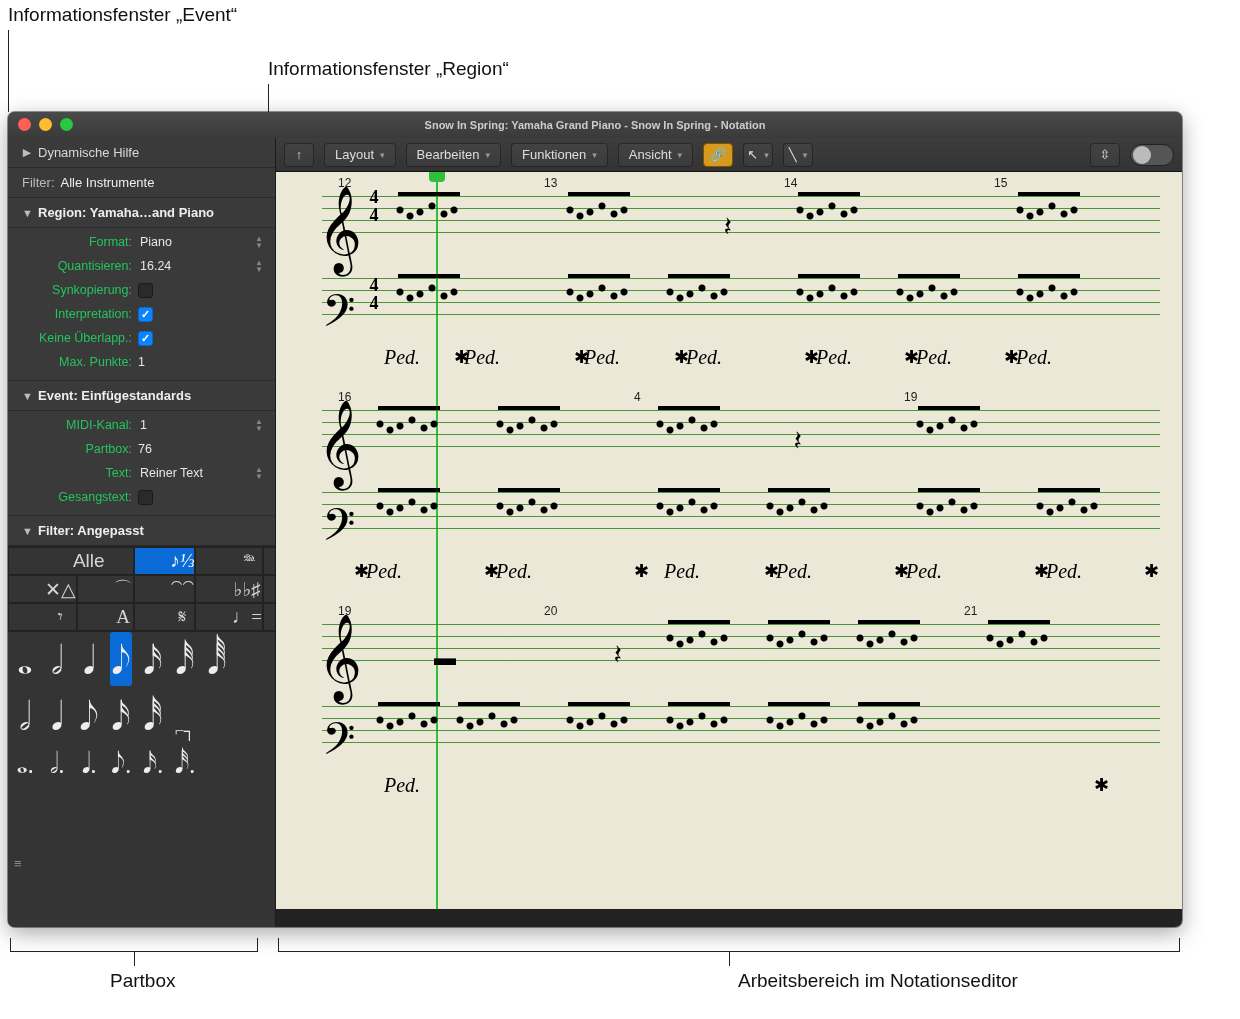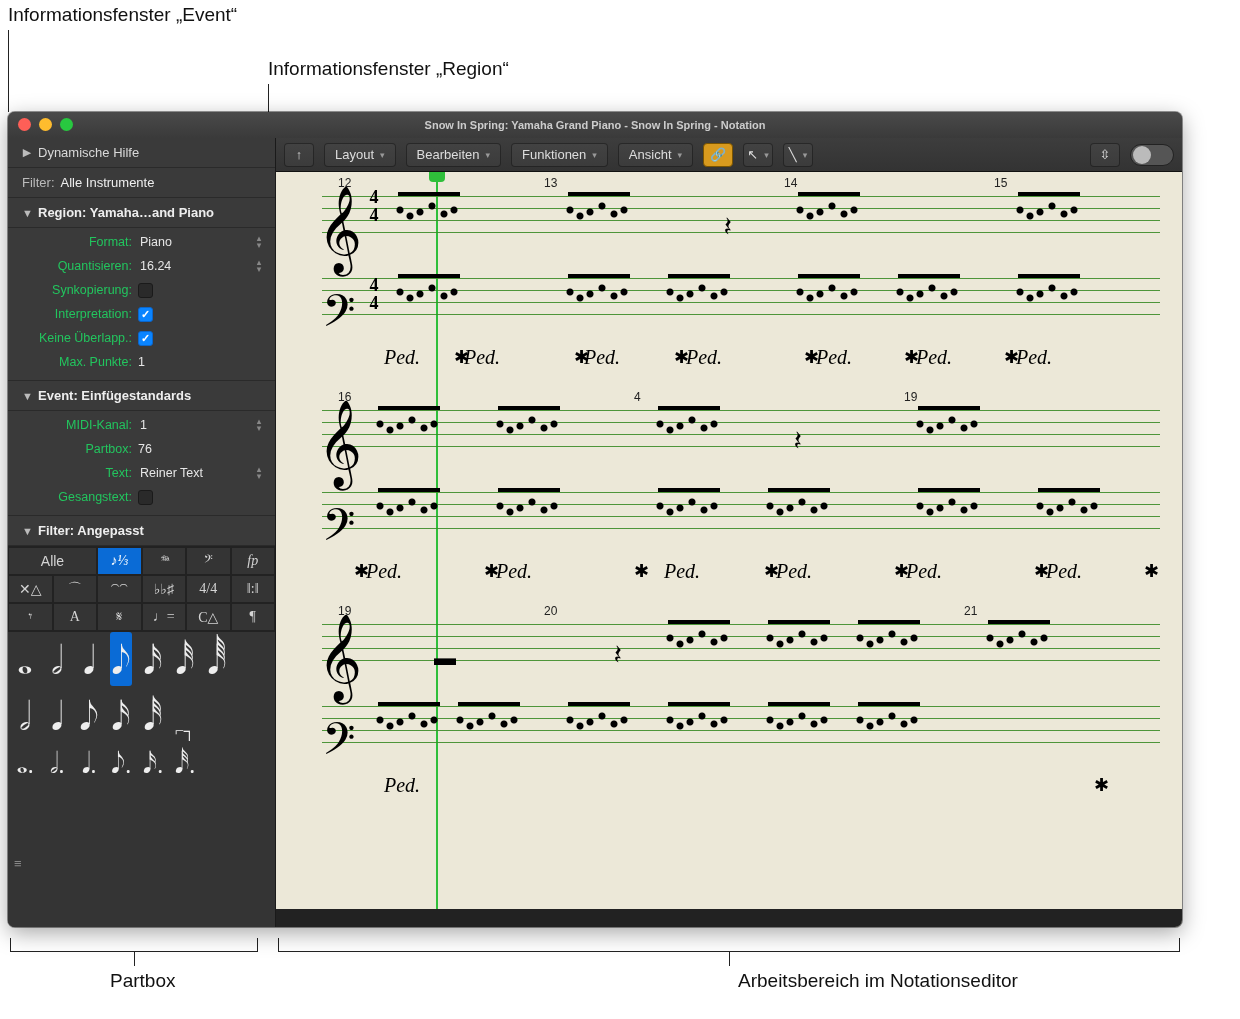--- a/index.html
+++ b/index.html
@@ -135,24 +135,25 @@
   .pb-cats {
     display:grid;
     grid-template-columns: repeat(6,1fr);
     grid-auto-rows: 28px;
     border-bottom:1px solid #222;
   }
   .pb-cell{
     border:1px solid #222;
     display:flex;align-items:center;justify-content:center;
     color:#d4d4d4;
-    font-size:14px;
+    font-size:19px;
     font-style: italic;
     font-family: "Georgia", serif;
     cursor:pointer;
+    padding-left:36px;
   }
   .pb-cell.wide{ grid-column: span 2; font-style:normal; font-family:inherit;}
   .pb-cell.sel{ background:#0a6bd6; color:#fff;}
   .pb-notes{
     flex:1;
     padding:8px 6px;
     display:flex; flex-direction:column; gap:10px;
     overflow:hidden;
     position:relative;
   }

